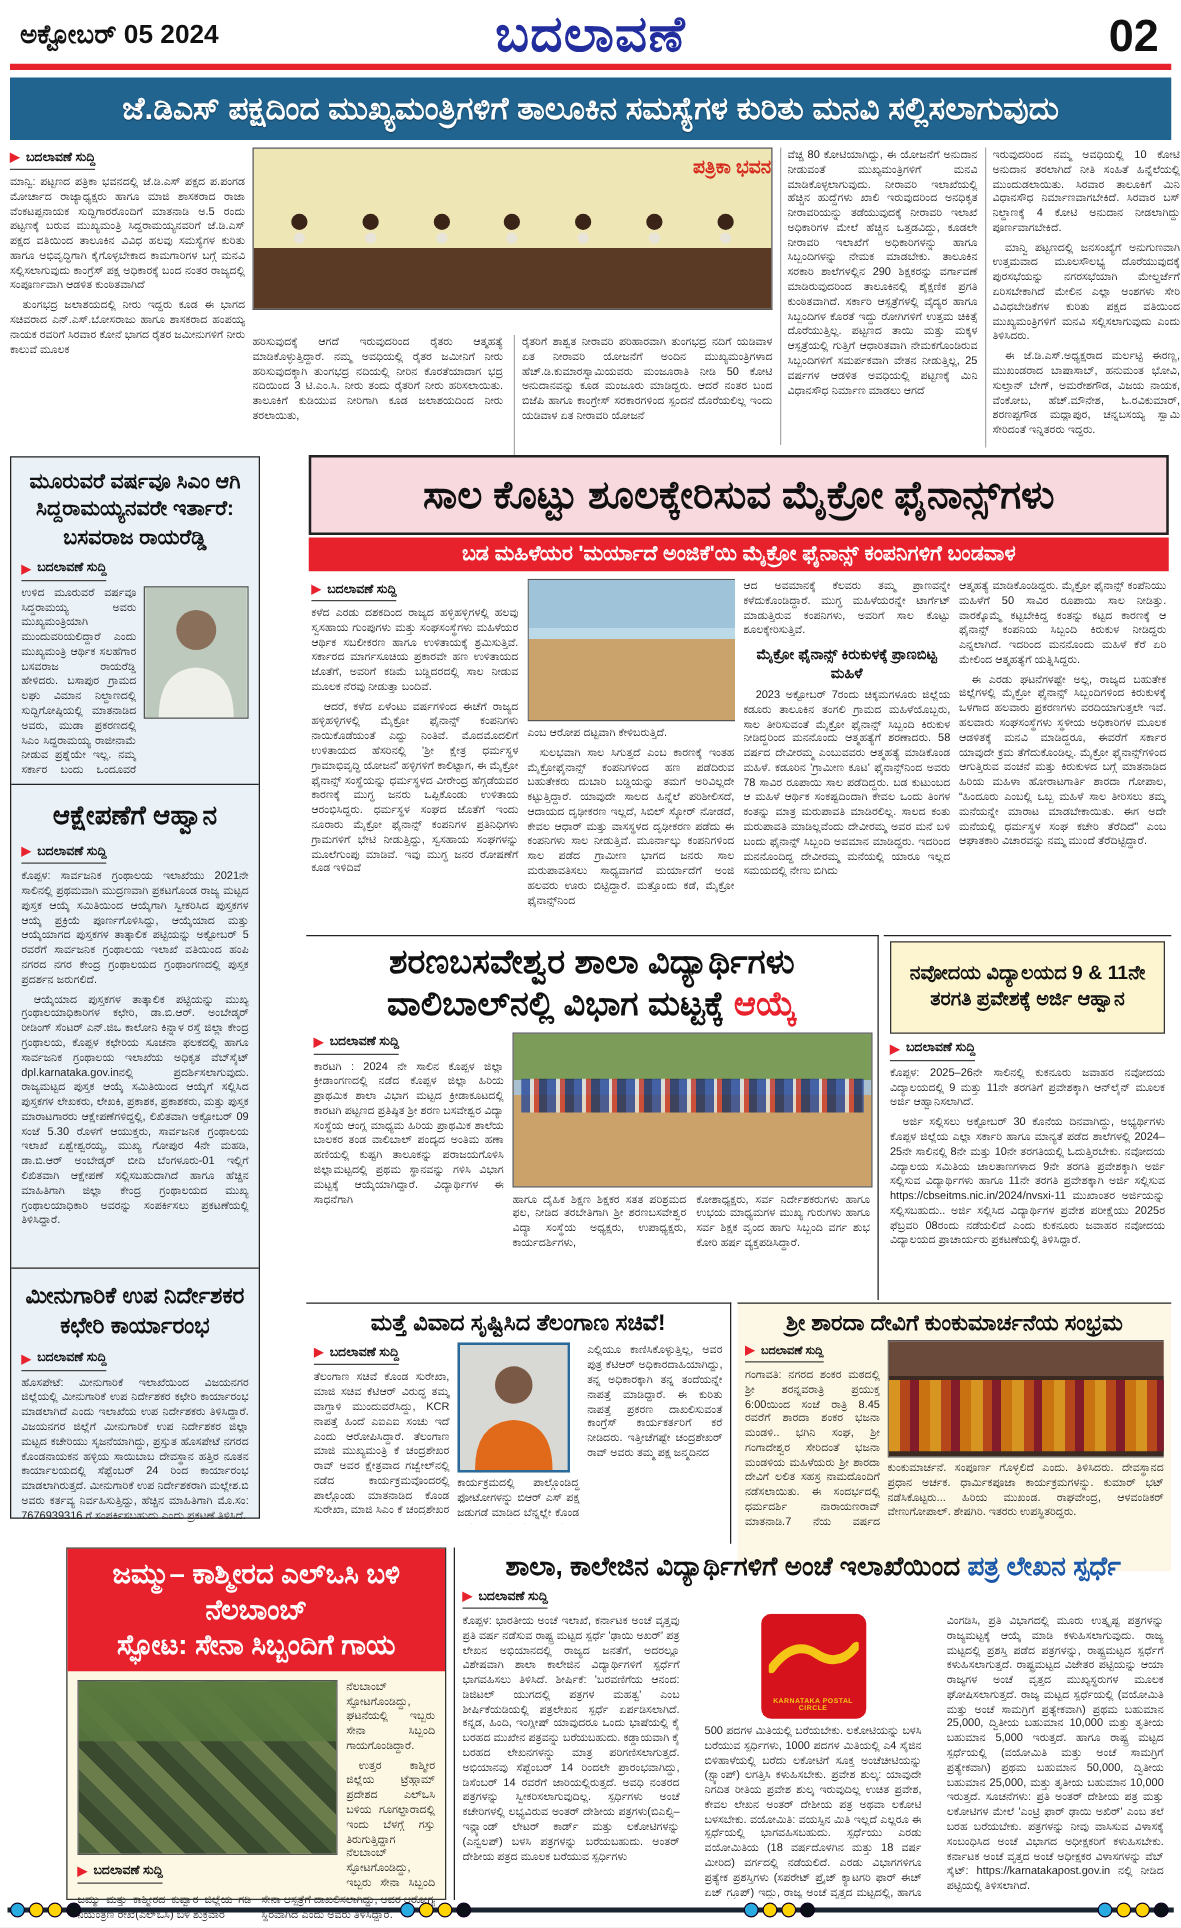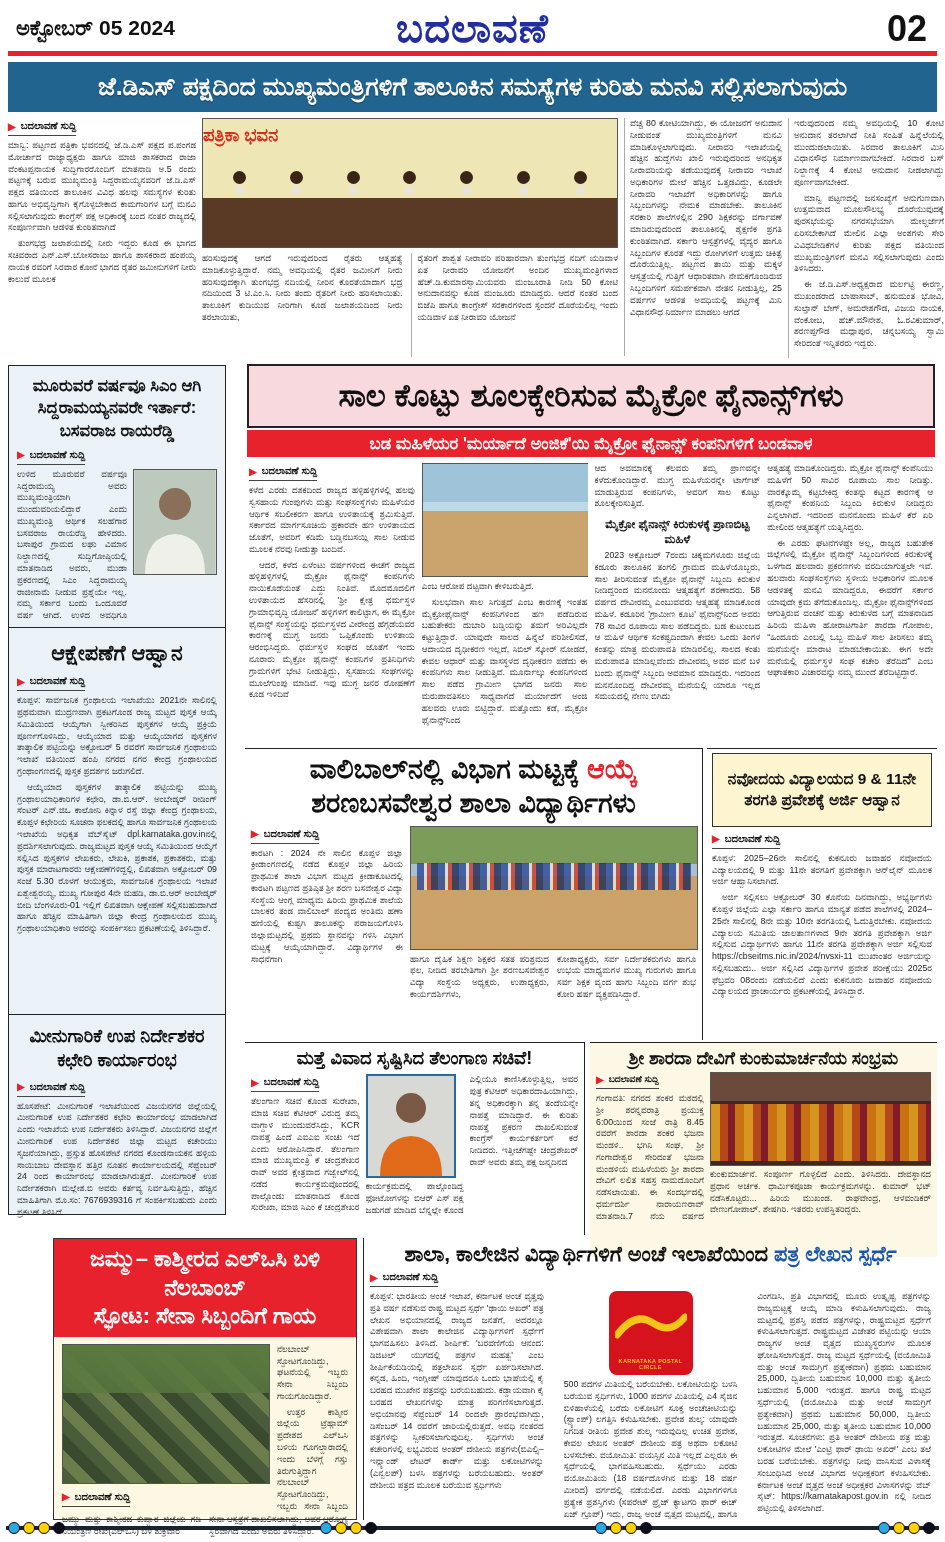--- a/index.html
+++ b/index.html
@@ -22,30 +22,30 @@
   .body-text{font-size:8.8px;line-height:1.34;text-align:justify;color:#222;overflow:hidden;}
   .body-text p{margin:0 0 4px 0;text-indent:10px;}
   .body-text p.noindent{text-indent:0;}
   .photo{position:relative;border:1px solid #555;overflow:hidden;}
   .col-sep{border-left:1px solid #aaa;}
   
   .lead-section{position:absolute;top:118px;left:8px;width:929px;height:240px;display:flex;gap:6px;}
   .lead-c1{width:188px;flex:none;}
   .lead-mid{width:416px;flex:none;position:relative;}
   .press-photo{width:414px;height:128px;background:linear-gradient(#efe6b5 0 62%,#5a3a24 62% 100%);}
-  .press-photo .photo-title{position:absolute;top:6px;left:0;right:0;text-align:left;
-      color:#d62b1f;font-weight:bold;font-size:18px;}
+  .press-photo .photo-title{position:absolute;top:6px;left:0;right:0;text-align:right;
+      color:#d62b1f;font-weight:bold;font-size:15px;}
   .press-heads{position:absolute;top:52px;left:8px;right:8px;display:flex;justify-content:space-around;}
   .press-heads span{width:13px;height:13px;border-radius:50%;background:#3a2417;display:block;box-shadow:0 13px 0 -2px #e8e4da;}
-  .lead-caps{display:flex;gap:8px;margin-top:5px;}
+  .lead-caps{display:flex;gap:8px;margin-top:20px;}
   .lead-caps .body-text{width:203px;}
   .lead-c3{width:152px;flex:none;padding-left:5px;}
   .lead-c4{width:150px;flex:none;padding-left:5px;}
   
-  .left-rail{position:absolute;top:365px;left:8px;width:218px;height:850px;background:#eaf1f7;
+  .left-rail{position:absolute;top:365px;left:8px;width:200px;height:850px;background:#eaf1f7;
              border:1.5px solid #222;padding:6px 8px;box-sizing:border-box;}
   .rail-headline{font-size:16.5px;font-weight:bold;text-align:center;line-height:1.35;margin:2px 0 6px 0;}
   .rail-art{overflow:hidden;}
   .rail-divider{border-top:1.5px solid #222;margin:7px -8px;}
   .portrait{float:right;width:82px;height:104px;margin:0 0 4px 6px;background:#cfd8cf;}
   .portrait svg{display:block;}
   .big-head{font-size:21px;margin:4px 0 6px 0;}
   
   .micro-box{position:absolute;top:362px;left:245px;width:692px;height:382px;box-sizing:border-box;}
   .micro-head{background:#f8d9de;border:2px solid #222;margin:2px;height:60px;display:flex;align-items:center;
@@ -224,21 +224,21 @@
   <div class="micro-box">
     <div class="micro-head">ಸಾಲ ಕೊಟ್ಟು ಶೂಲಕ್ಕೇರಿಸುವ ಮೈಕ್ರೋ ಫೈನಾನ್ಸ್‌ಗಳು</div>
     <div class="micro-sub">ಬಡ ಮಹಿಳೆಯರ 'ಮರ್ಯಾದೆ ಅಂಜಿಕೆ'ಯಿ ಮೈಕ್ರೋ ಫೈನಾನ್ಸ್ ಕಂಪನಿಗಳಿಗೆ ಬಂಡವಾಳ</div>
     <div class="micro-cols">
       <div>
         <div class="byline">
           <span class="tri">▶</span>
           <span>ಬದಲಾವಣೆ ಸುದ್ದಿ</span>
         </div>
         <div class="body-text">
-          <p class="noindent">ಕಳೆದ ಎರಡು ದಶಕದಿಂದ ರಾಜ್ಯದ ಹಳ್ಳಿಹಳ್ಳಿಗಳಲ್ಲಿ ಹಲವು ಸ್ವಸಹಾಯ ಗುಂಪುಗಳು ಮತ್ತು ಸಂಘಸಂಸ್ಥೆಗಳು ಮಹಿಳೆಯರ ಆರ್ಥಿಕ ಸಬಲೀಕರಣ ಹಾಗೂ ಉಳಿತಾಯಕ್ಕೆ ಶ್ರಮಿಸುತ್ತಿವೆ. ಸರ್ಕಾರದ ಮಾರ್ಗಸೂಚಿಯ ಪ್ರಕಾರವೇ ಹಣ ಉಳಿತಾಯದ ಜೊತೆಗೆ, ಅವರಿಗೆ ಕಡಿಮೆ ಬಡ್ಡಿನಬಸಯ್ಲಿ ಸಾಲ ನೀಡುವ ಮೂಲಕ ನೆರವು ನೀಡುತ್ತಾ ಬಂದಿವೆ.</p>
+          <p class="noindent">ಕಳೆದ ಎರಡು ದಶಕದಿಂದ ರಾಜ್ಯದ ಹಳ್ಳಿಹಳ್ಳಿಗಳಲ್ಲಿ ಹಲವು ಸ್ವಸಹಾಯ ಗುಂಪುಗಳು ಮತ್ತು ಸಂಘಸಂಸ್ಥೆಗಳು ಮಹಿಳೆಯರ ಆರ್ಥಿಕ ಸಬಲೀಕರಣ ಹಾಗೂ ಉಳಿತಾಯಕ್ಕೆ ಶ್ರಮಿಸುತ್ತಿವೆ. ಸರ್ಕಾರದ ಮಾರ್ಗಸೂಚಿಯ ಪ್ರಕಾರವೇ ಹಣ ಉಳಿತಾಯದ ಜೊತೆಗೆ, ಅವರಿಗೆ ಕಡಿಮೆ ಬಡ್ಡಿದರದಲ್ಲಿ ಸಾಲ ನೀಡುವ ಮೂಲಕ ನೆರವು ನೀಡುತ್ತಾ ಬಂದಿವೆ.</p>
           <p>ಆದರೆ, ಕಳೆದ ಏಳೆಂಟು ವರ್ಷಗಳಿಂದ ಈಚೆಗೆ ರಾಜ್ಯದ ಹಳ್ಳಿಹಳ್ಳಿಗಳಲ್ಲಿ ಮೈಕ್ರೋ ಫೈನಾನ್ಸ್ ಕಂಪನಿಗಳು ನಾಯಿಕೊಡೆಯಂತೆ ಎದ್ದು ನಿಂತಿವೆ. ಮೊದಮೊದಲಿಗೆ ಉಳಿತಾಯದ ಹೆಸರಿನಲ್ಲಿ 'ಶ್ರೀ ಕ್ಷೇತ್ರ ಧರ್ಮಸ್ಥಳ ಗ್ರಾಮಾಭಿವೃದ್ಧಿ ಯೋಜನೆ' ಹಳ್ಳಿಗಳಿಗೆ ಕಾಲಿಟ್ಟಾಗ, ಈ ಮೈಕ್ರೋ ಫೈನಾನ್ಸ್ ಸಂಸ್ಥೆಯನ್ನು ಧರ್ಮಸ್ಥಳದ ವೀರೇಂದ್ರ ಹೆಗ್ಗಡೆಯವರ ಕಾರಣಕ್ಕೆ ಮುಗ್ಧ ಜನರು ಒಪ್ಪಿಕೊಂಡು ಉಳಿತಾಯ ಆರಂಭಿಸಿದ್ದರು. ಧರ್ಮಸ್ಥಳ ಸಂಘದ ಜೊತೆಗೆ ಇಂದು ನೂರಾರು ಮೈಕ್ರೋ ಫೈನಾನ್ಸ್ ಕಂಪನಿಗಳ ಪ್ರತಿನಿಧಿಗಳು ಗ್ರಾಮಗಳಿಗೆ ಭೇಟಿ ನೀಡುತ್ತಿದ್ದು, ಸ್ವಸಹಾಯ ಸಂಘಗಳನ್ನು ಮೂಲೆಗುಂಪು ಮಾಡಿವೆ. ಇವು ಮುಗ್ಧ ಜನರ ರೋಷಣೆಗೆ ಕೂಡ ಇಳಿದಿವೆ</p>
         </div>
       </div>
       <div>
         <div class="photo micro-photo"></div>
         <div class="body-text" style="margin-top:4px;">
           <p class="noindent">ಎಂಬ ಆರೋಪ ದಟ್ಟವಾಗಿ ಕೇಳಿಬರುತ್ತಿದೆ.</p>
           <p>ಸುಲಭವಾಗಿ ಸಾಲ ಸಿಗುತ್ತದೆ ಎಂಬ ಕಾರಣಕ್ಕೆ ಇಂತಹ ಮೈಕ್ರೋಫೈನಾನ್ಸ್ ಕಂಪನಿಗಳಿಂದ ಹಣ ಪಡೆದಿರುವ ಬಹುತೇಕರು ದುಬಾರಿ ಬಡ್ಡಿಯನ್ನು ತಮಗೆ ಅರಿವಿಲ್ಲದೇ ಕಟ್ಟುತ್ತಿದ್ದಾರೆ. ಯಾವುದೇ ಸಾಲದ ಹಿನ್ನೆಲೆ ಪರಿಶೀಲಿಸದೆ, ಆದಾಯದ ದೃಢೀಕರಣ ಇಲ್ಲದೆ, ಸಿಬಿಲ್ ಸ್ಕೋರ್ ನೋಡದೆ, ಕೇವಲ ಆಧಾರ್ ಮತ್ತು ವಾಸಸ್ಥಳದ ದೃಢೀಕರಣ ಪಡೆದು ಈ ಕಂಪನಿಗಳು ಸಾಲ ನೀಡುತ್ತಿವೆ. ಮೂರ್ನಾಲ್ಕು ಕಂಪನಿಗಳಿಂದ ಸಾಲ ಪಡೆದ ಗ್ರಾಮೀಣ ಭಾಗದ ಜನರು ಸಾಲ ಮರುಪಾವತಿಸಲು ಸಾಧ್ಯವಾಗದೆ ಮರ್ಯಾದೆಗೆ ಅಂಜಿ ಹಲವರು ಊರು ಬಿಟ್ಟಿದ್ದಾರೆ. ಮತ್ತೊಂದು ಕಡೆ, ಮೈಕ್ರೋ ಫೈನಾನ್ಸ್‌ನಿಂದ</p>
         </div>
       </div>
@@ -255,25 +255,25 @@
         <div class="body-text">
           <p class="noindent">ಆತ್ಮಹತ್ಯೆ ಮಾಡಿಕೊಂಡಿದ್ದರು. ಮೈಕ್ರೋ ಫೈನಾನ್ಸ್ ಕಂಪೆನಿಯು ಮಹಿಳೆಗೆ 50 ಸಾವಿರ ರೂಪಾಯಿ ಸಾಲ ನೀಡಿತ್ತು. ವಾರಕ್ಕೊಮ್ಮೆ ಕಟ್ಟಬೇಕಿದ್ದ ಕಂತನ್ನು ಕಟ್ಟದ ಕಾರಣಕ್ಕೆ ಆ ಫೈನಾನ್ಸ್ ಕಂಪನಿಯ ಸಿಬ್ಬಂದಿ ಕಿರುಕುಳ ನೀಡಿದ್ದರು ಎನ್ನಲಾಗಿದೆ. ಇದರಿಂದ ಮನನೊಂದು ಮಹಿಳೆ ಕೆರೆ ಏರಿ ಮೇಲಿಂದ ಆತ್ಮಹತ್ಯೆಗೆ ಯತ್ನಿಸಿದ್ದರು.</p>
           <p>ಈ ಎರಡು ಘಟನೆಗಳಷ್ಟೇ ಅಲ್ಲ, ರಾಜ್ಯದ ಬಹುತೇಕ ಜಿಲ್ಲೆಗಳಲ್ಲಿ ಮೈಕ್ರೋ ಫೈನಾನ್ಸ್ ಸಿಬ್ಬಂದಿಗಳಿಂದ ಕಿರುಕುಳಕ್ಕೆ ಒಳಗಾದ ಹಲವಾರು ಪ್ರಕರಣಗಳು ವರದಿಯಾಗುತ್ತಲೇ ಇವೆ. ಹಲವಾರು ಸಂಘಸಂಸ್ಥೆಗಳು ಸ್ಥಳೀಯ ಅಧಿಕಾರಿಗಳ ಮೂಲಕ ಆಡಳಿತಕ್ಕೆ ಮನವಿ ಮಾಡಿದ್ದರೂ, ಈವರೆಗೆ ಸರ್ಕಾರ ಯಾವುದೇ ಕ್ರಮ ತೆಗೆದುಕೊಂಡಿಲ್ಲ. ಮೈಕ್ರೋ ಫೈನಾನ್ಸ್‌ಗಳಿಂದ ಆಗುತ್ತಿರುವ ವಂಚನೆ ಮತ್ತು ಕಿರುಕುಳದ ಬಗ್ಗೆ ಮಾತನಾಡಿದ ಹಿರಿಯ ಮಹಿಳಾ ಹೋರಾಟಗಾರ್ತಿ ಶಾರದಾ ಗೋಪಾಲ, “ಹಿಂದೂರು ಎಂಬಲ್ಲಿ ಒಬ್ಬ ಮಹಿಳೆ ಸಾಲ ತೀರಿಸಲು ತಮ್ಮ ಮನೆಯನ್ನೇ ಮಾರಾಟ ಮಾಡಬೇಕಾಯಿತು. ಈಗ ಅದೇ ಮನೆಯಲ್ಲಿ ಧರ್ಮಸ್ಥಳ ಸಂಘ ಕಚೇರಿ ತೆರೆದಿದೆ” ಎಂಬ ಆಘಾತಕಾರಿ ವಿಚಾರವನ್ನು ನಮ್ಮ ಮುಂದೆ ತೆರೆದಿಟ್ಟಿದ್ದಾರೆ.</p>
         </div>
       </div>
     </div>
   </div>
 
   <div class="volley-box">
     <div class="volley-head">
+      <div>ಶರಣಬಸವೇಶ್ವರ ಶಾಲಾ ವಿದ್ಯಾರ್ಥಿಗಳು</div>
       <div>
         <span>ವಾಲಿಬಾಲ್‌ನಲ್ಲಿ ವಿಭಾಗ ಮಟ್ಟಕ್ಕೆ</span>
         <span class="red">ಆಯ್ಕೆ</span>
       </div>
-      <div>ಶರಣಬಸವೇಶ್ವರ ಶಾಲಾ ವಿದ್ಯಾರ್ಥಿಗಳು</div>
     </div>
     <div class="volley-content">
       <div class="volley-c1">
         <div class="byline">
           <span class="tri">▶</span>
           <span>ಬದಲಾವಣೆ ಸುದ್ದಿ</span>
         </div>
         <div class="body-text" style="height:170px;">ಕಾರಟಗಿ : 2024 ನೇ ಸಾಲಿನ ಕೊಪ್ಪಳ ಜಿಲ್ಲಾ ಕ್ರೀಡಾಂಗಣದಲ್ಲಿ ನಡೆದ ಕೊಪ್ಪಳ ಜಿಲ್ಲಾ ಹಿರಿಯ ಪ್ರಾಥಮಿಕ ಶಾಲಾ ವಿಭಾಗ ಮಟ್ಟದ ಕ್ರೀಡಾಕೂಟದಲ್ಲಿ ಕಾರಟಗಿ ಪಟ್ಟಣದ ಪ್ರತಿಷ್ಠಿತ ಶ್ರೀ ಶರಣ ಬಸವೇಶ್ವರ ವಿದ್ಯಾ ಸಂಸ್ಥೆಯ ಆಂಗ್ಲ ಮಾಧ್ಯಮ ಹಿರಿಯ ಪ್ರಾಥಮಿಕ ಶಾಲೆಯ ಬಾಲಕರ ತಂಡ ವಾಲಿಬಾಲ್ ಪಂದ್ಯದ ಅಂತಿಮ ಹಣಾ ಹಣಿಯಲ್ಲಿ ಕುಷ್ಟಗಿ ತಾಲೂಕನ್ನು ಪರಾಜಯಗೊಳಿಸಿ ಜಿಲ್ಲಾಮಟ್ಟದಲ್ಲಿ ಪ್ರಥಮ ಸ್ಥಾನವನ್ನು ಗಳಿಸಿ ವಿಭಾಗ ಮಟ್ಟಕ್ಕೆ ಆಯ್ಕೆಯಾಗಿದ್ದಾರೆ. ವಿದ್ಯಾರ್ಥಿಗಳ ಈ ಸಾಧನೆಗಾಗಿ</div>
       </div>
       <div class="volley-right">

